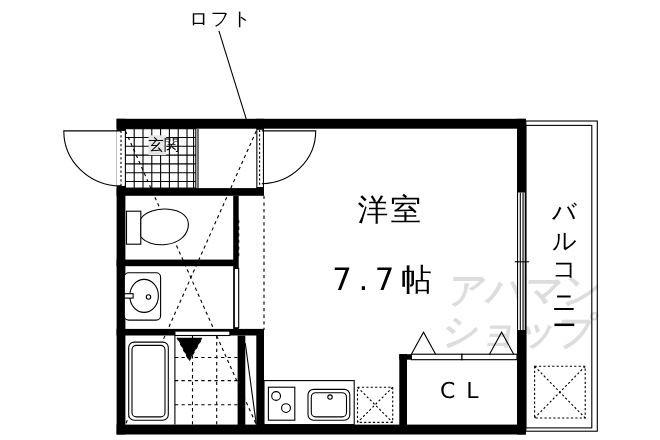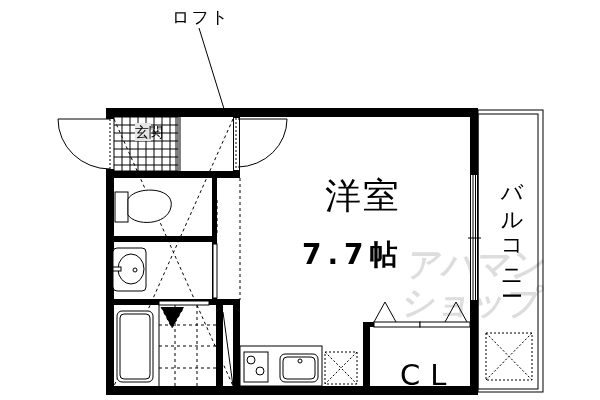--- a/index.html
+++ b/index.html
@@ -1,24 +1,24 @@
 <!DOCTYPE html>
 <html><head>
 <meta charset="utf-8">
 <style>
   html, body { margin: 0; padding: 0; background: #ffffff; }
   body { width: 600px; height: 400px; overflow: hidden; position: relative; font-family: "DejaVu Sans", sans-serif; }
   .plan { position: absolute; left: 0; top: 0; width: 600px; height: 400px; }
   .lbl { position: absolute; color: #000; font-family: "DejaVu Sans", sans-serif; white-space: nowrap; }
   .loft-label { left: 172px; top: 6px; font-size: 17px; letter-spacing: 2px; }
   .genkan-label { left: 135px; top: 123px; font-size: 14px; line-height: 18px; width: 16px; text-align: center; background: #e5e5e5; }
-  .room-name { left: 325px; top: 172px; font-size: 36px; letter-spacing: 2px; }
-  .room-size { left: 302px; top: 236px; font-size: 28px; letter-spacing: 6px; font-weight: bold; }
+  .room-name { left: 325px; top: 172px; font-size: 28px; letter-spacing: 2px; }
+  .room-size { left: 302px; top: 236px; font-size: 28px; letter-spacing: 6px; }
   .balcony-label { left: 500px; top: 168px; font-size: 22px; line-height: 28px; width: 26px; text-align: center; writing-mode: vertical-rl; letter-spacing: 4px; }
-  .cl-label { left: 400px; top: 358px; font-size: 29px; letter-spacing: 10px; }
+  .cl-label { left: 400px; top: 343px; font-size: 20px; letter-spacing: 10px; }
   .watermark { position: absolute; left: 405px; top: 245px; width: 150px; color: #d8d8d8; font-size: 34px; font-weight: bold; line-height: 38px; opacity: 0.85; transform: skewX(-8deg); z-index: 0; pointer-events: none; }
 </style>
 </head>
 <body>
 
 <div class="watermark">アパマンショップ</div>
 
 <svg class="plan" viewBox="0 0 600 400" xmlns="http://www.w3.org/2000/svg">
 
   <line x1="199" y1="28" x2="225" y2="112" stroke="#000" stroke-width="1"></line>

